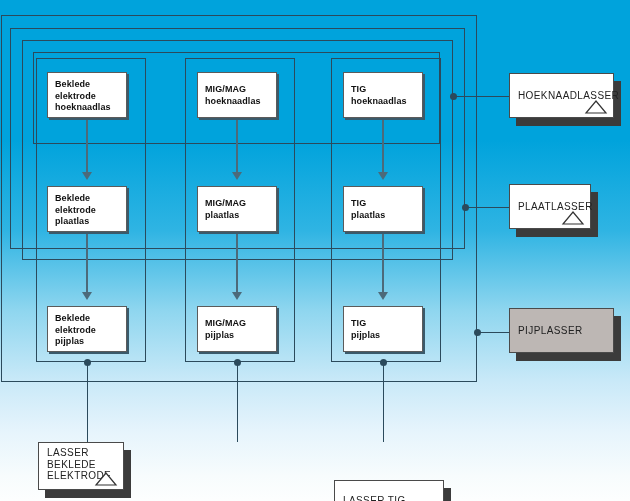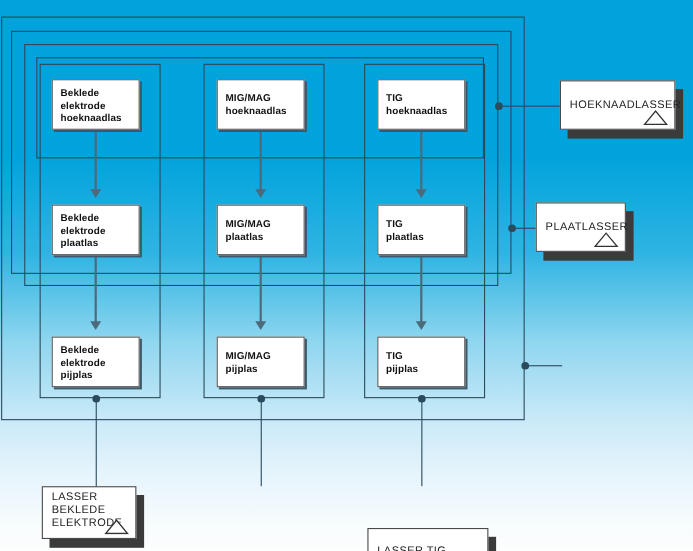--- a/index.html
+++ b/index.html
@@ -168,29 +168,34 @@
 
   <div class="role" style="left:509px; top:73px; width:105px; height:45px;">
     <div class="shadow"></div>
     <div class="sheet"></div>
     <div class="label">HOEKNAADLASSER</div>
     <svg class="fold" viewBox="0 0 24 15">
       <polygon points="2,14 22,14 12,2" fill="#ffffff" stroke="#333" stroke-width="1.2"></polygon>
     </svg>
   </div>
 
-  <div class="role" style="left:487px; top:184px; width:82px; height:45px;padding-left:46px;">
+  <div class="role" style="left:509px; top:184px; width:82px; height:45px;padding-left:46px;">
     <div class="shadow"></div>
     <div class="sheet"></div>
     <div class="label">PLAATLASSER</div>
     <svg class="fold" viewBox="0 0 24 15">
       <polygon points="2,14 22,14 12,2" fill="#ffffff" stroke="#333" stroke-width="1.2"></polygon>
     </svg>
   </div>
 
+  <div class="role gray" style="left:509px; top:308px; width:105px; height:45px;">
+    <div class="shadow"></div>
+    <div class="sheet"></div>
+    <div class="label">PIJPLASSER</div>
+  </div>
 
   <div class="dot" style="left:84px; top:359px;"></div>
   <div class="vline" style="left:87px; top:362px; height:80px;"></div>
 
   <div class="dot" style="left:234px; top:359px;"></div>
   <div class="vline" style="left:237px; top:362px; height:80px;"></div>
 
   <div class="dot" style="left:380px; top:359px;"></div>
   <div class="vline" style="left:383px; top:362px; height:80px;"></div>
 

